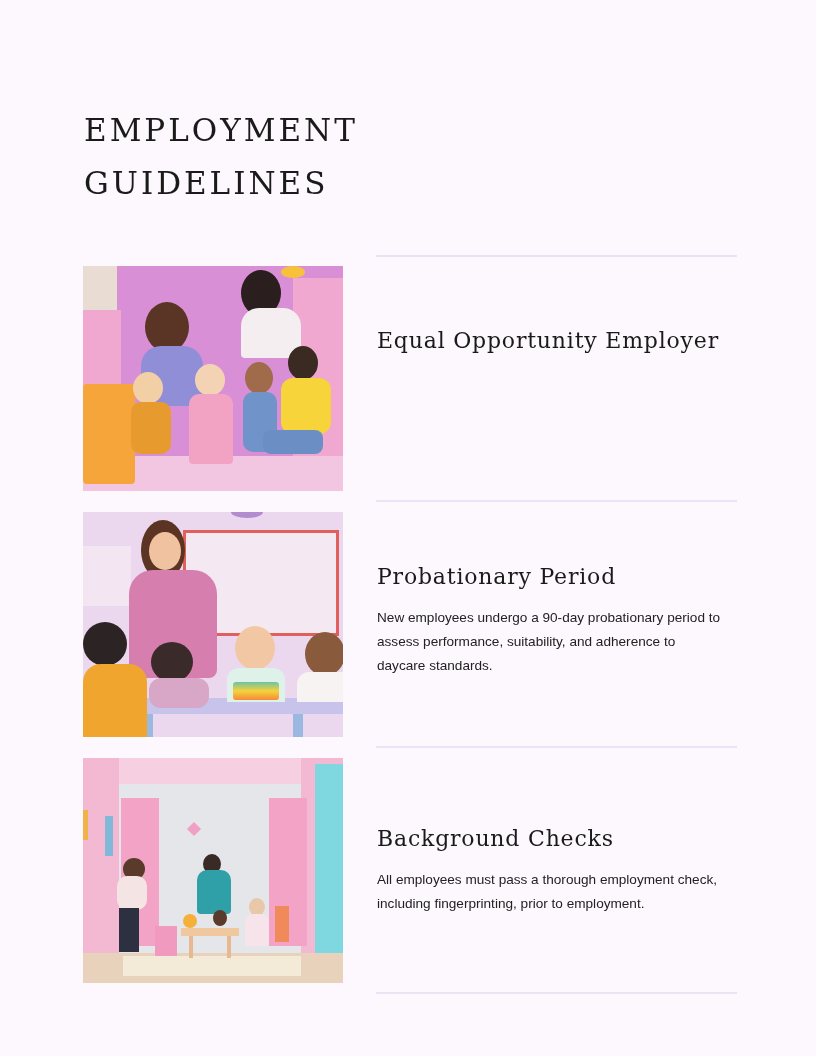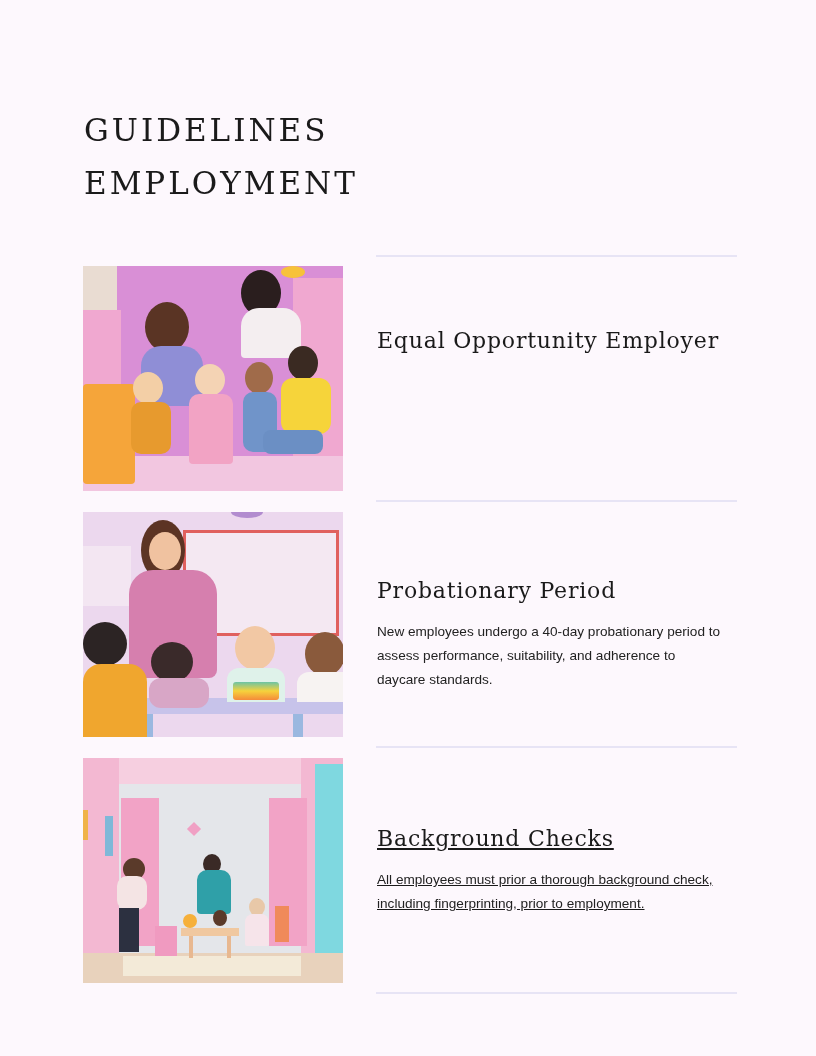--- a/index.html
+++ b/index.html
@@ -54,22 +54,22 @@
     line-height: 24px;
     color: #222;
   }
   .abs { position: absolute; }
   .r { border-radius: 50%; }
 </style>
 </head>
 <body>
 
 <h1 class="page-title">
+  <span>EMPLOYMENT</span>
   <span>GUIDELINES</span>
-  <span>EMPLOYMENT</span>
 </h1>
 
 <div class="divider" style="top:255px"></div>
 <div class="divider" style="top:500px"></div>
 <div class="divider" style="top:746px"></div>
 <div class="divider" style="top:992px"></div>
 
 <div class="photo" style="top:266px; background:#d98fd6;">
   <div class="abs" style="left:0;top:0;width:34px;height:44px;background:#e9dcd2;"></div>
   <div class="abs" style="left:0;top:44px;width:38px;height:80px;background:#f0a8d0;"></div>
@@ -115,23 +115,23 @@
   <div class="abs" style="left:0;top:152px;width:64px;height:73px;background:#f0a62e;border-radius:18px 18px 0 0;"></div>
   <div class="abs r" style="left:68px;top:130px;width:42px;height:40px;background:#3a2a2a;"></div>
   <div class="abs" style="left:66px;top:166px;width:60px;height:30px;background:#d8a6c6;border-radius:12px;"></div>
   <div class="abs r" style="left:152px;top:114px;width:40px;height:44px;background:#f2c8a4;"></div>
   <div class="abs" style="left:144px;top:156px;width:58px;height:34px;background:#dff2ea;border-radius:12px 12px 0 0;"></div>
   <div class="abs" style="left:150px;top:170px;width:46px;height:18px;background:linear-gradient(#6cc4a4,#f6d23c,#f58a3a);border-radius:3px;"></div>
   <div class="abs r" style="left:222px;top:120px;width:40px;height:44px;background:#8a5a3c;"></div>
   <div class="abs" style="left:214px;top:160px;width:46px;height:30px;background:#f7f3f2;border-radius:12px 0 0 0;"></div>
 </div>
 
-<div class="section-text" style="top:562px;margin-top:14px;">
+<div class="section-text" style="top:562px;">
   <h2 class="section-heading">Probationary Period</h2>
-  <p class="section-body">New employees undergo a 40-day probationary period to assess performance, suitability, and adherence to daycare standards.</p>
+  <p class="section-body">New employees undergo a 90-day probationary period to assess performance, suitability, and adherence to daycare standards.</p>
 </div>
 
 <div class="photo" style="top:758px; background:#e4e6ea;">
   <div class="abs" style="left:0;top:0;width:260px;height:26px;background:#f6cfe0;"></div>
   <div class="abs" style="left:0;top:0;width:36px;height:200px;background:#f3b8d2;"></div>
   <div class="abs" style="left:218px;top:0;width:42px;height:210px;background:#f3b8d2;"></div>
   <div class="abs" style="left:232px;top:6px;width:28px;height:196px;background:#7fd8e0;"></div>
   <div class="abs" style="left:22px;top:58px;width:8px;height:40px;background:#7fb8d8;"></div>
   <div class="abs" style="left:0;top:52px;width:5px;height:30px;background:#f0b34a;"></div>
   <div class="abs" style="left:38px;top:40px;width:38px;height:148px;background:#f2a3c6;"></div>
@@ -150,16 +150,16 @@
   <div class="abs" style="left:106px;top:178px;width:4px;height:22px;background:#e8b890;"></div>
   <div class="abs" style="left:144px;top:178px;width:4px;height:22px;background:#e8b890;"></div>
   <div class="abs" style="left:72px;top:168px;width:22px;height:30px;background:#f09ac0;"></div>
   <div class="abs r" style="left:100px;top:156px;width:14px;height:14px;background:#f6b03a;"></div>
   <div class="abs r" style="left:130px;top:152px;width:14px;height:16px;background:#5a3a2a;"></div>
   <div class="abs r" style="left:166px;top:140px;width:16px;height:18px;background:#e8c8a8;"></div>
   <div class="abs" style="left:162px;top:156px;width:24px;height:32px;background:#f6e4ea;border-radius:8px 8px 2px 2px;"></div>
   <div class="abs" style="left:192px;top:148px;width:14px;height:36px;background:#f08a5a;"></div>
 </div>
 
-<div class="section-text" style="top:824px;text-decoration:underline;">
+<div class="section-text" style="top:824px;">
   <h2 class="section-heading">Background Checks</h2>
-  <p class="section-body">All employees must prior a thorough background check, including fingerprinting, prior to employment.</p>
+  <p class="section-body">All employees must pass a thorough employment check, including fingerprinting, prior to employment.</p>
 </div>
 
 </body></html>

